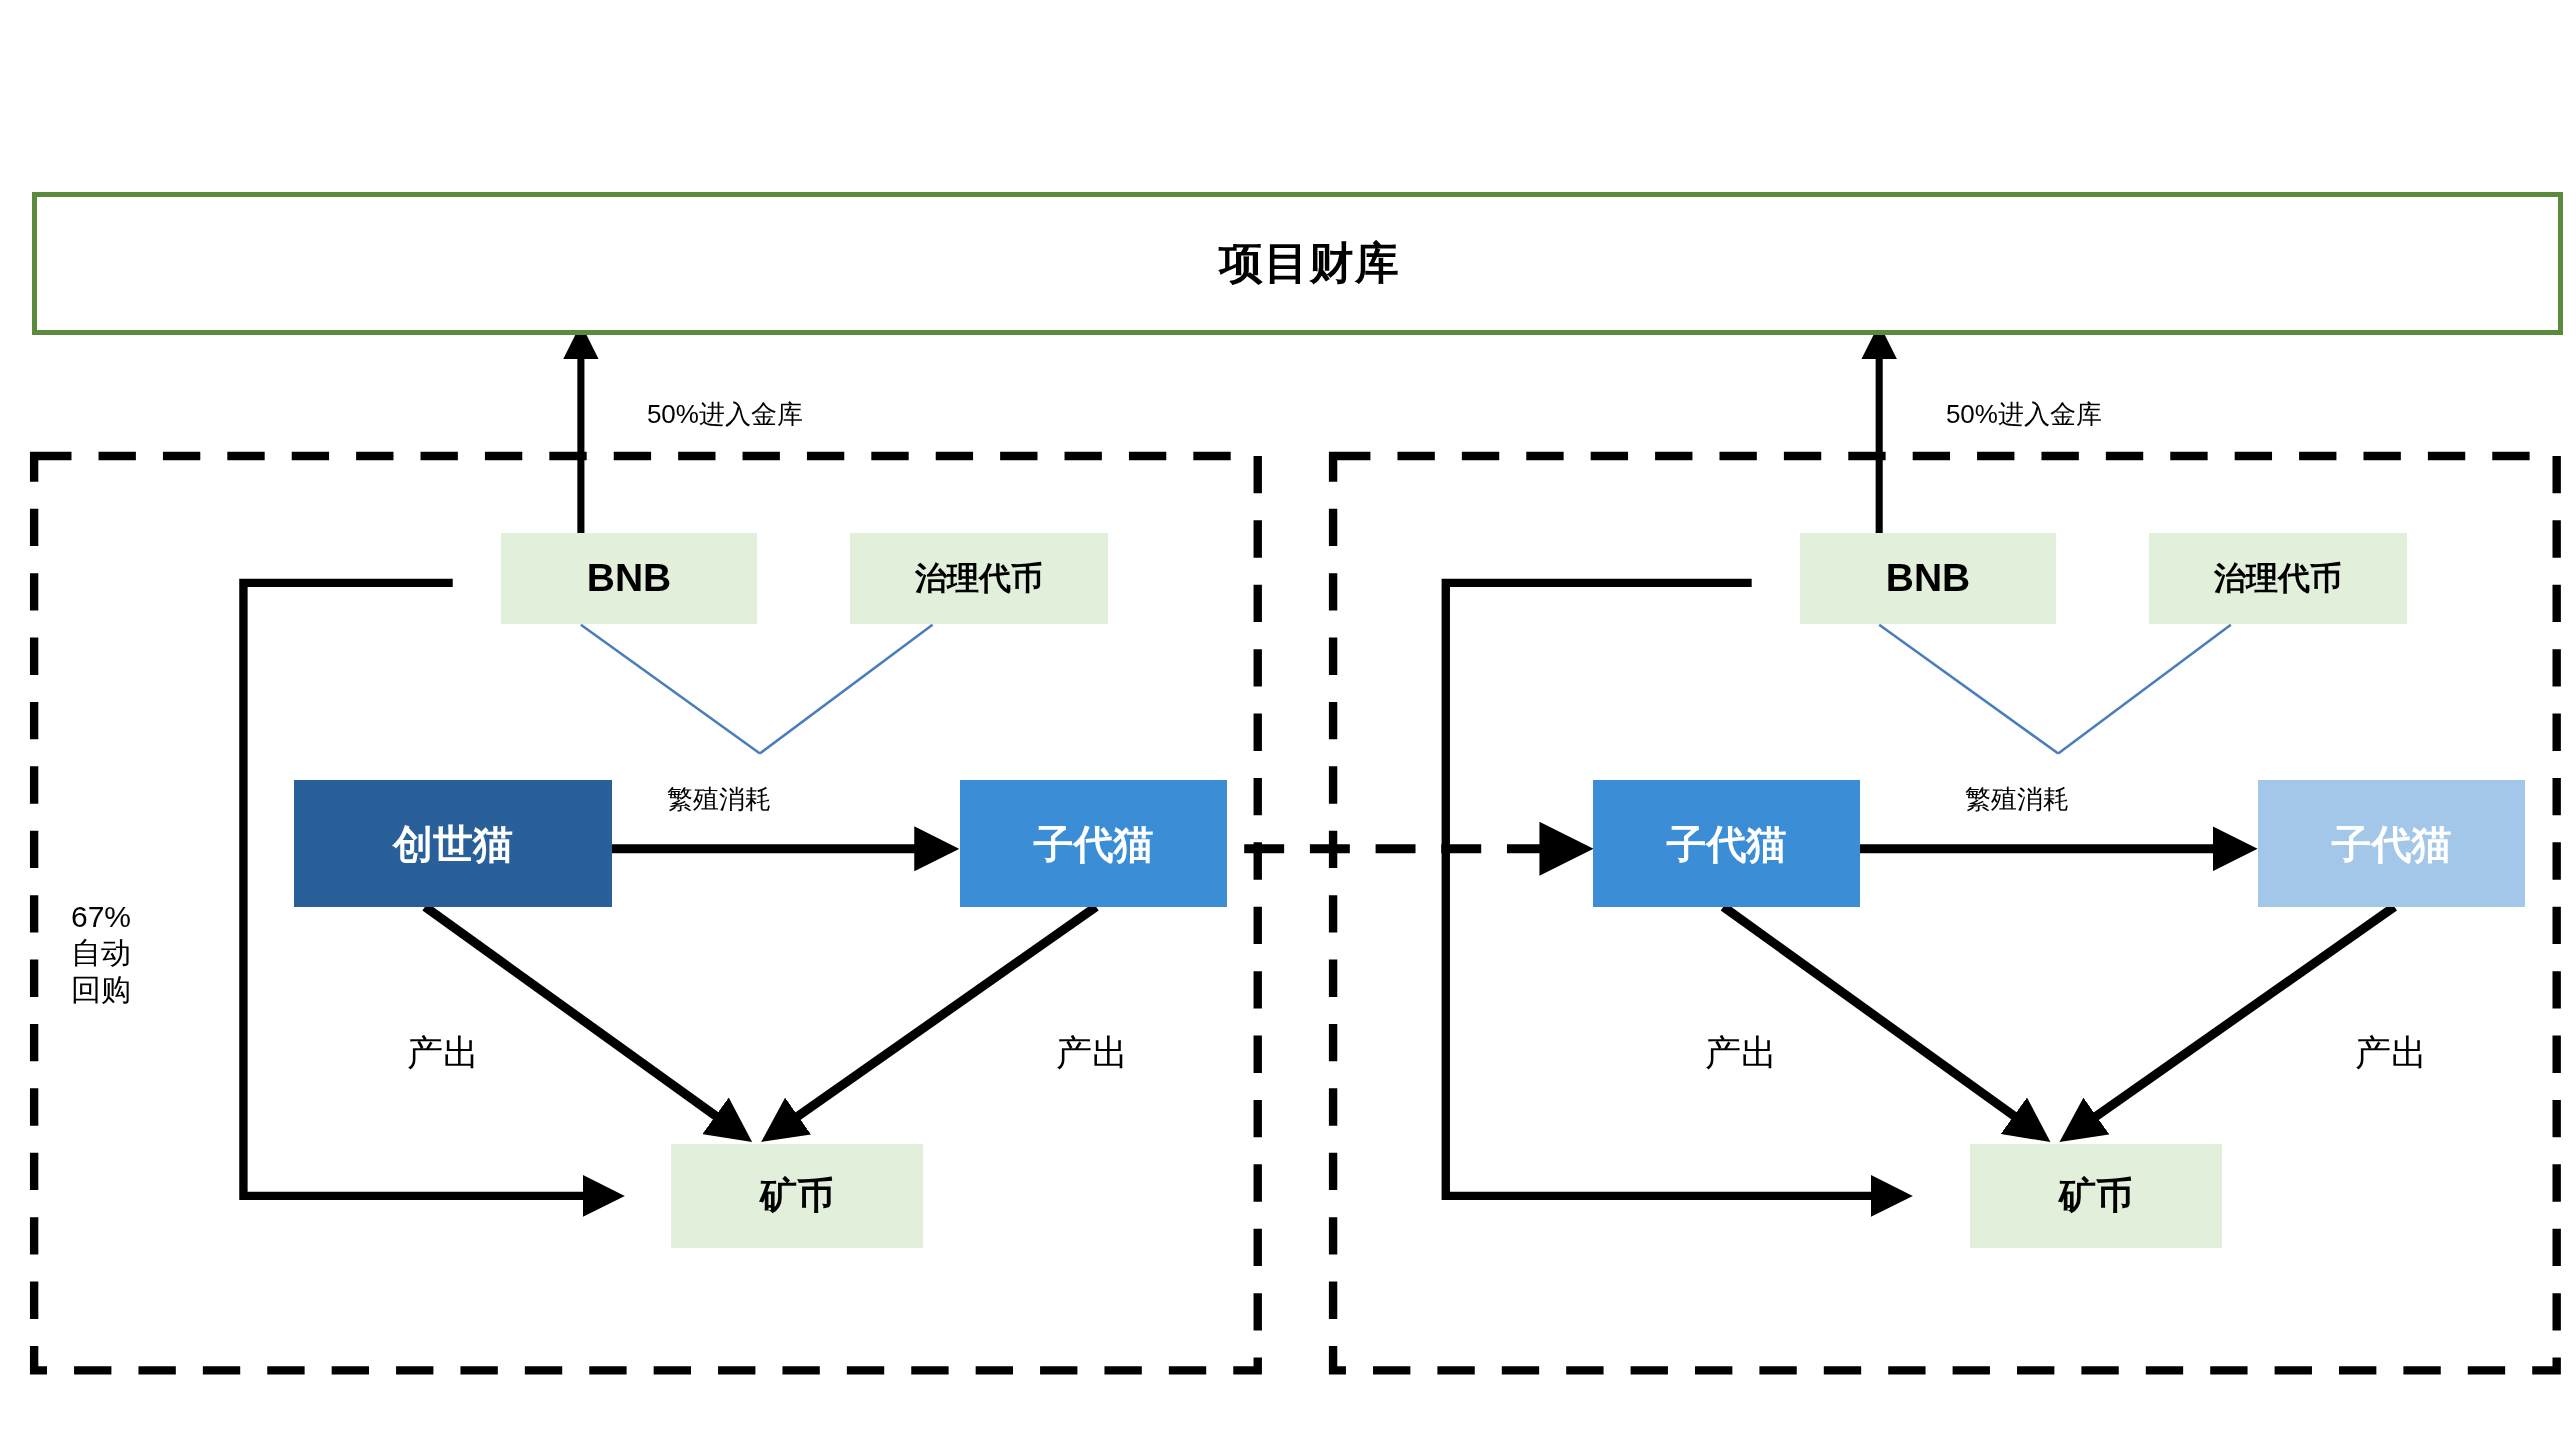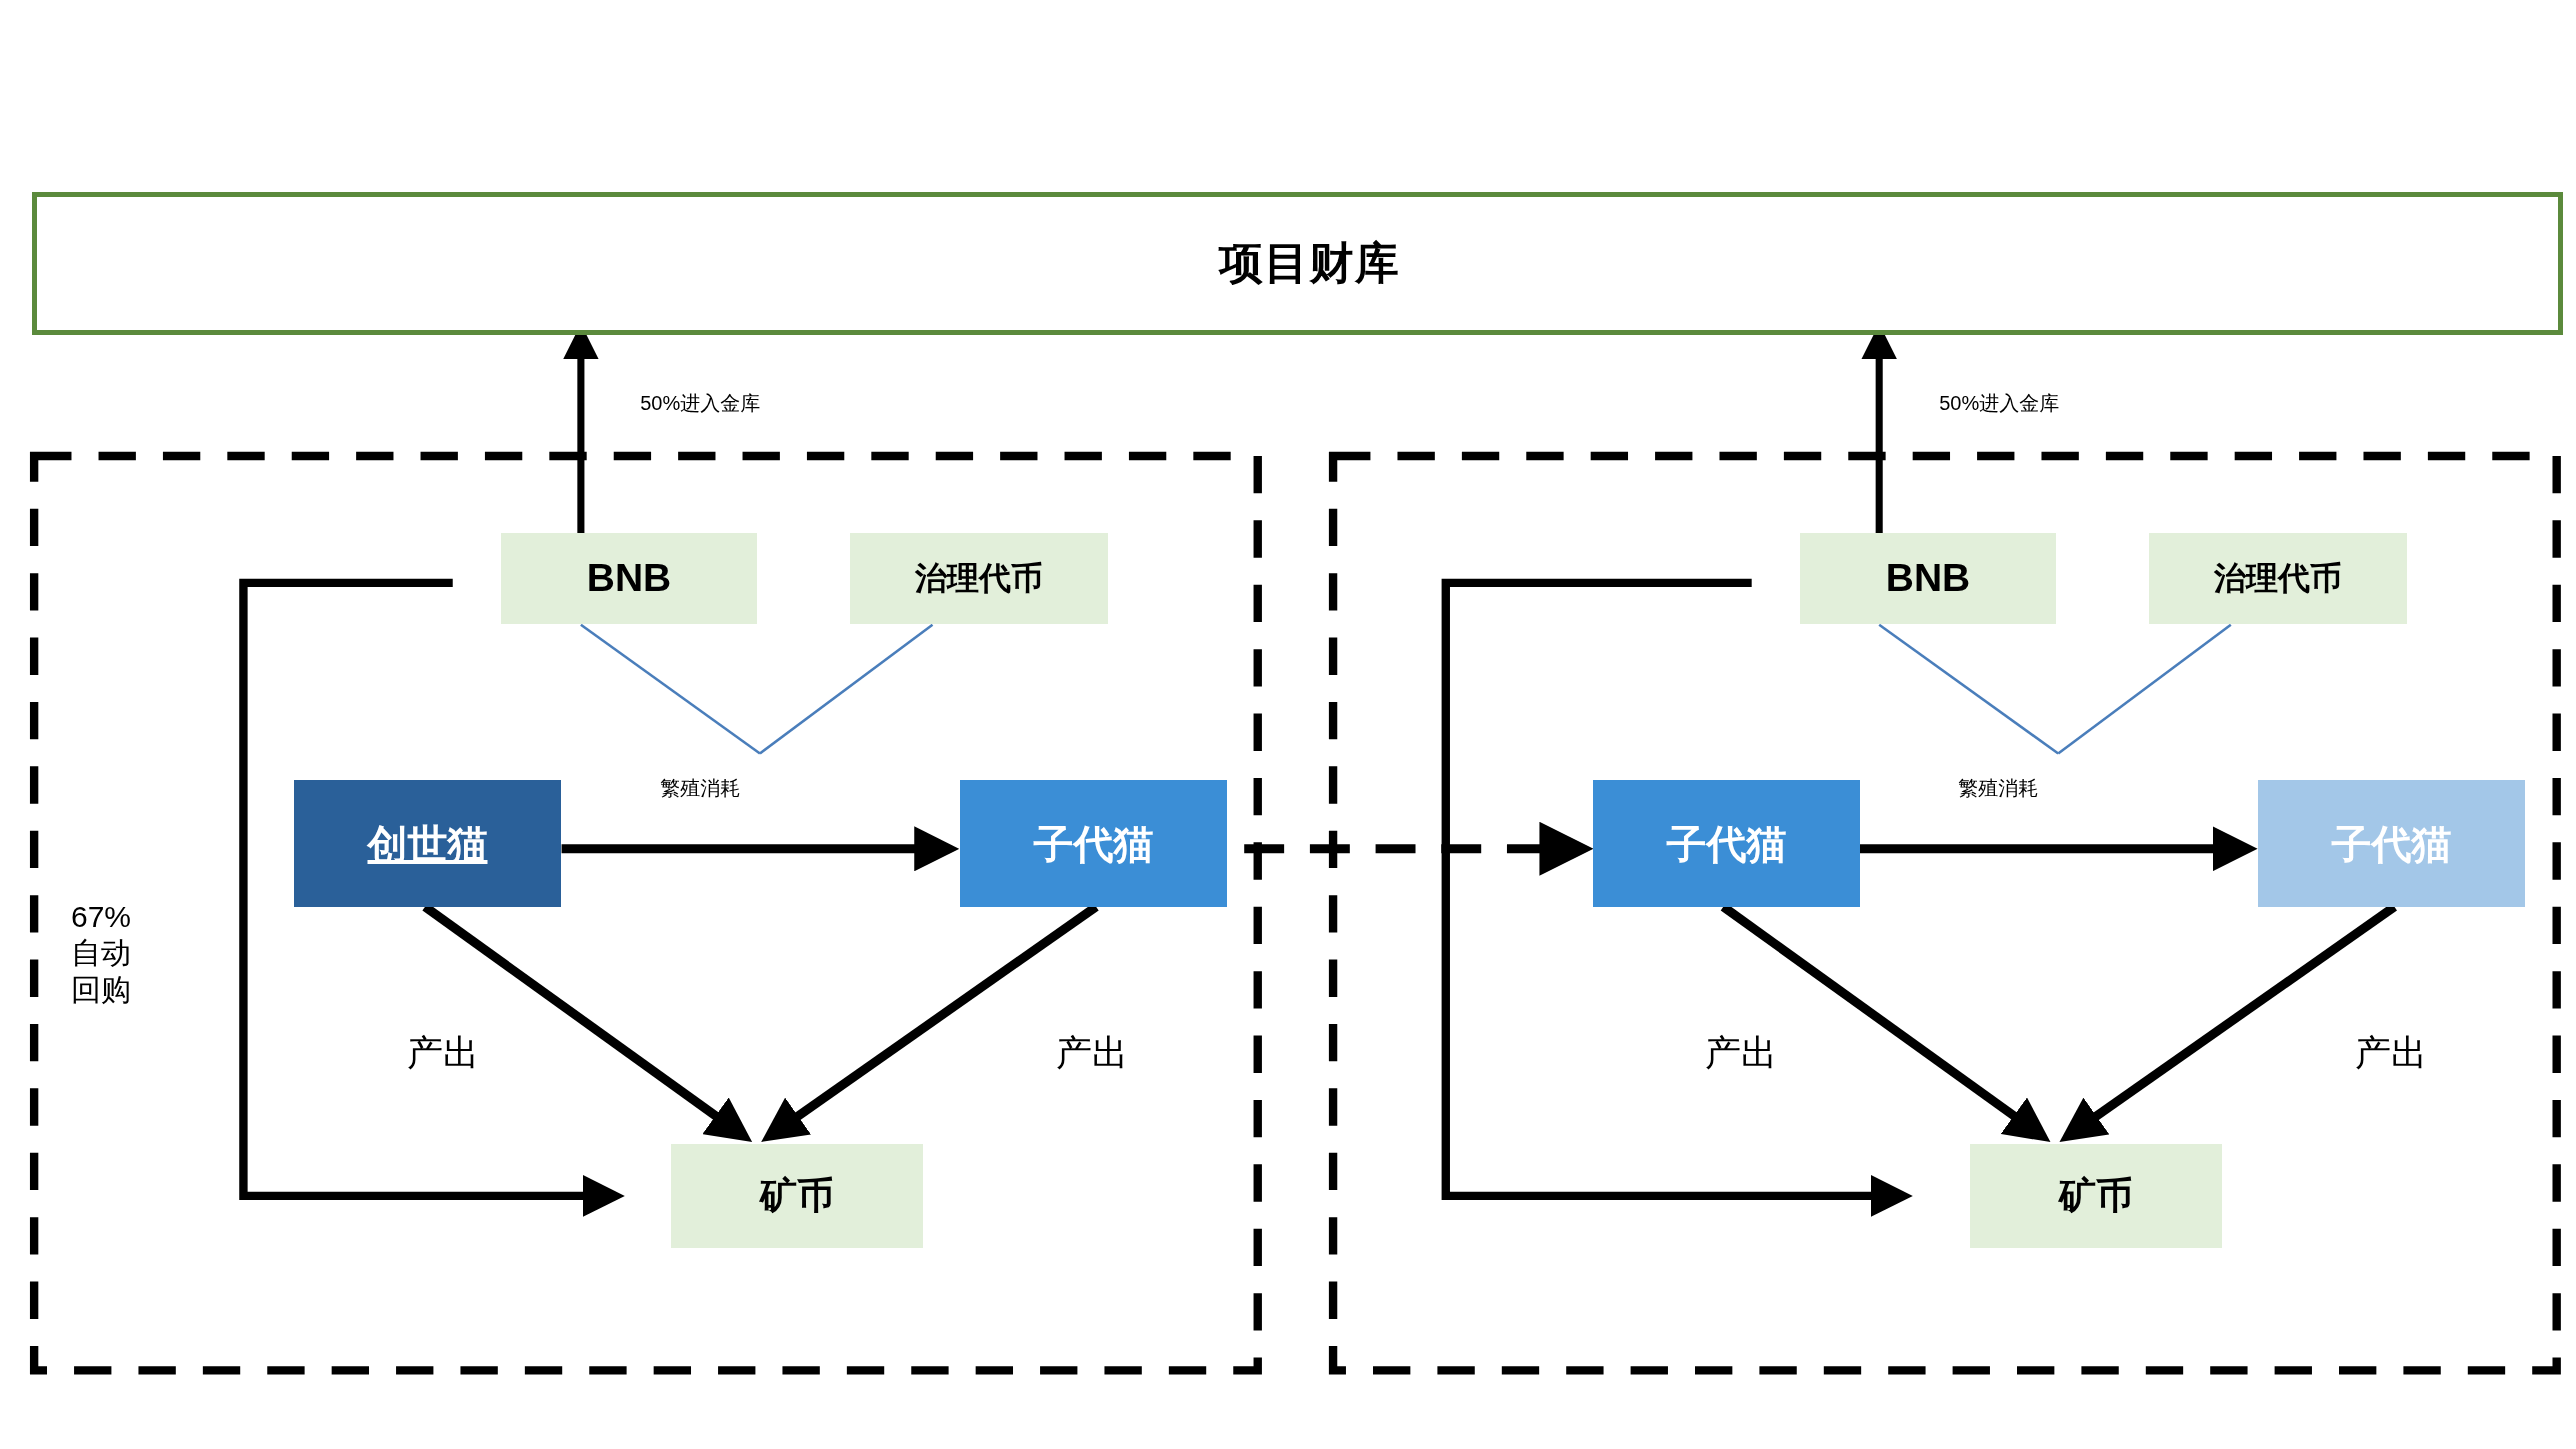--- a/index.html
+++ b/index.html
@@ -68,21 +68,21 @@
   }
   .treasury-title {
     font-size: 44px;
     font-weight: bold;
     color: #000000;
     letter-spacing: 1.3px;
   }
   .edge-label {
     position: absolute;
     color: #000000;
-    font-size: 20px;
+    font-size: 26px;
     white-space: pre;
     line-height: 1.18;
   }
   .edge-label.lbl-sm {
     font-size: 36px;
   }
   .buyback-label {
     position: absolute;
     color: #000000;
     font-size: 30px;
@@ -143,21 +143,21 @@
   </div>
 
   <div class="node node-green" style="left:453px; top:533px; width:256px; height:91px; font-size:39px;">
     <span>BNB</span>
   </div>
 
   <div class="node node-green" style="left:802px; top:533px; width:258px; height:91px; font-size:32px;">
     <span>治理代币</span>
   </div>
 
-  <div class="node node-blue-dark" style="left:294px; top:780px; width:267px; height:127px; font-size:40px;text-decoration:underline;">
+  <div class="node node-blue-dark" style="left:294px; top:780px; width:318px; height:127px; font-size:40px;">
     <span>创世猫</span>
   </div>
 
   <div class="node node-blue-mid" style="left:960px; top:780px; width:267px; height:127px; font-size:40px;">
     <span>子代猫</span>
   </div>
 
   <div class="node node-green" style="left:623px; top:1144px; width:252px; height:104px; font-size:37px;">
     <span>矿币</span>
   </div>

